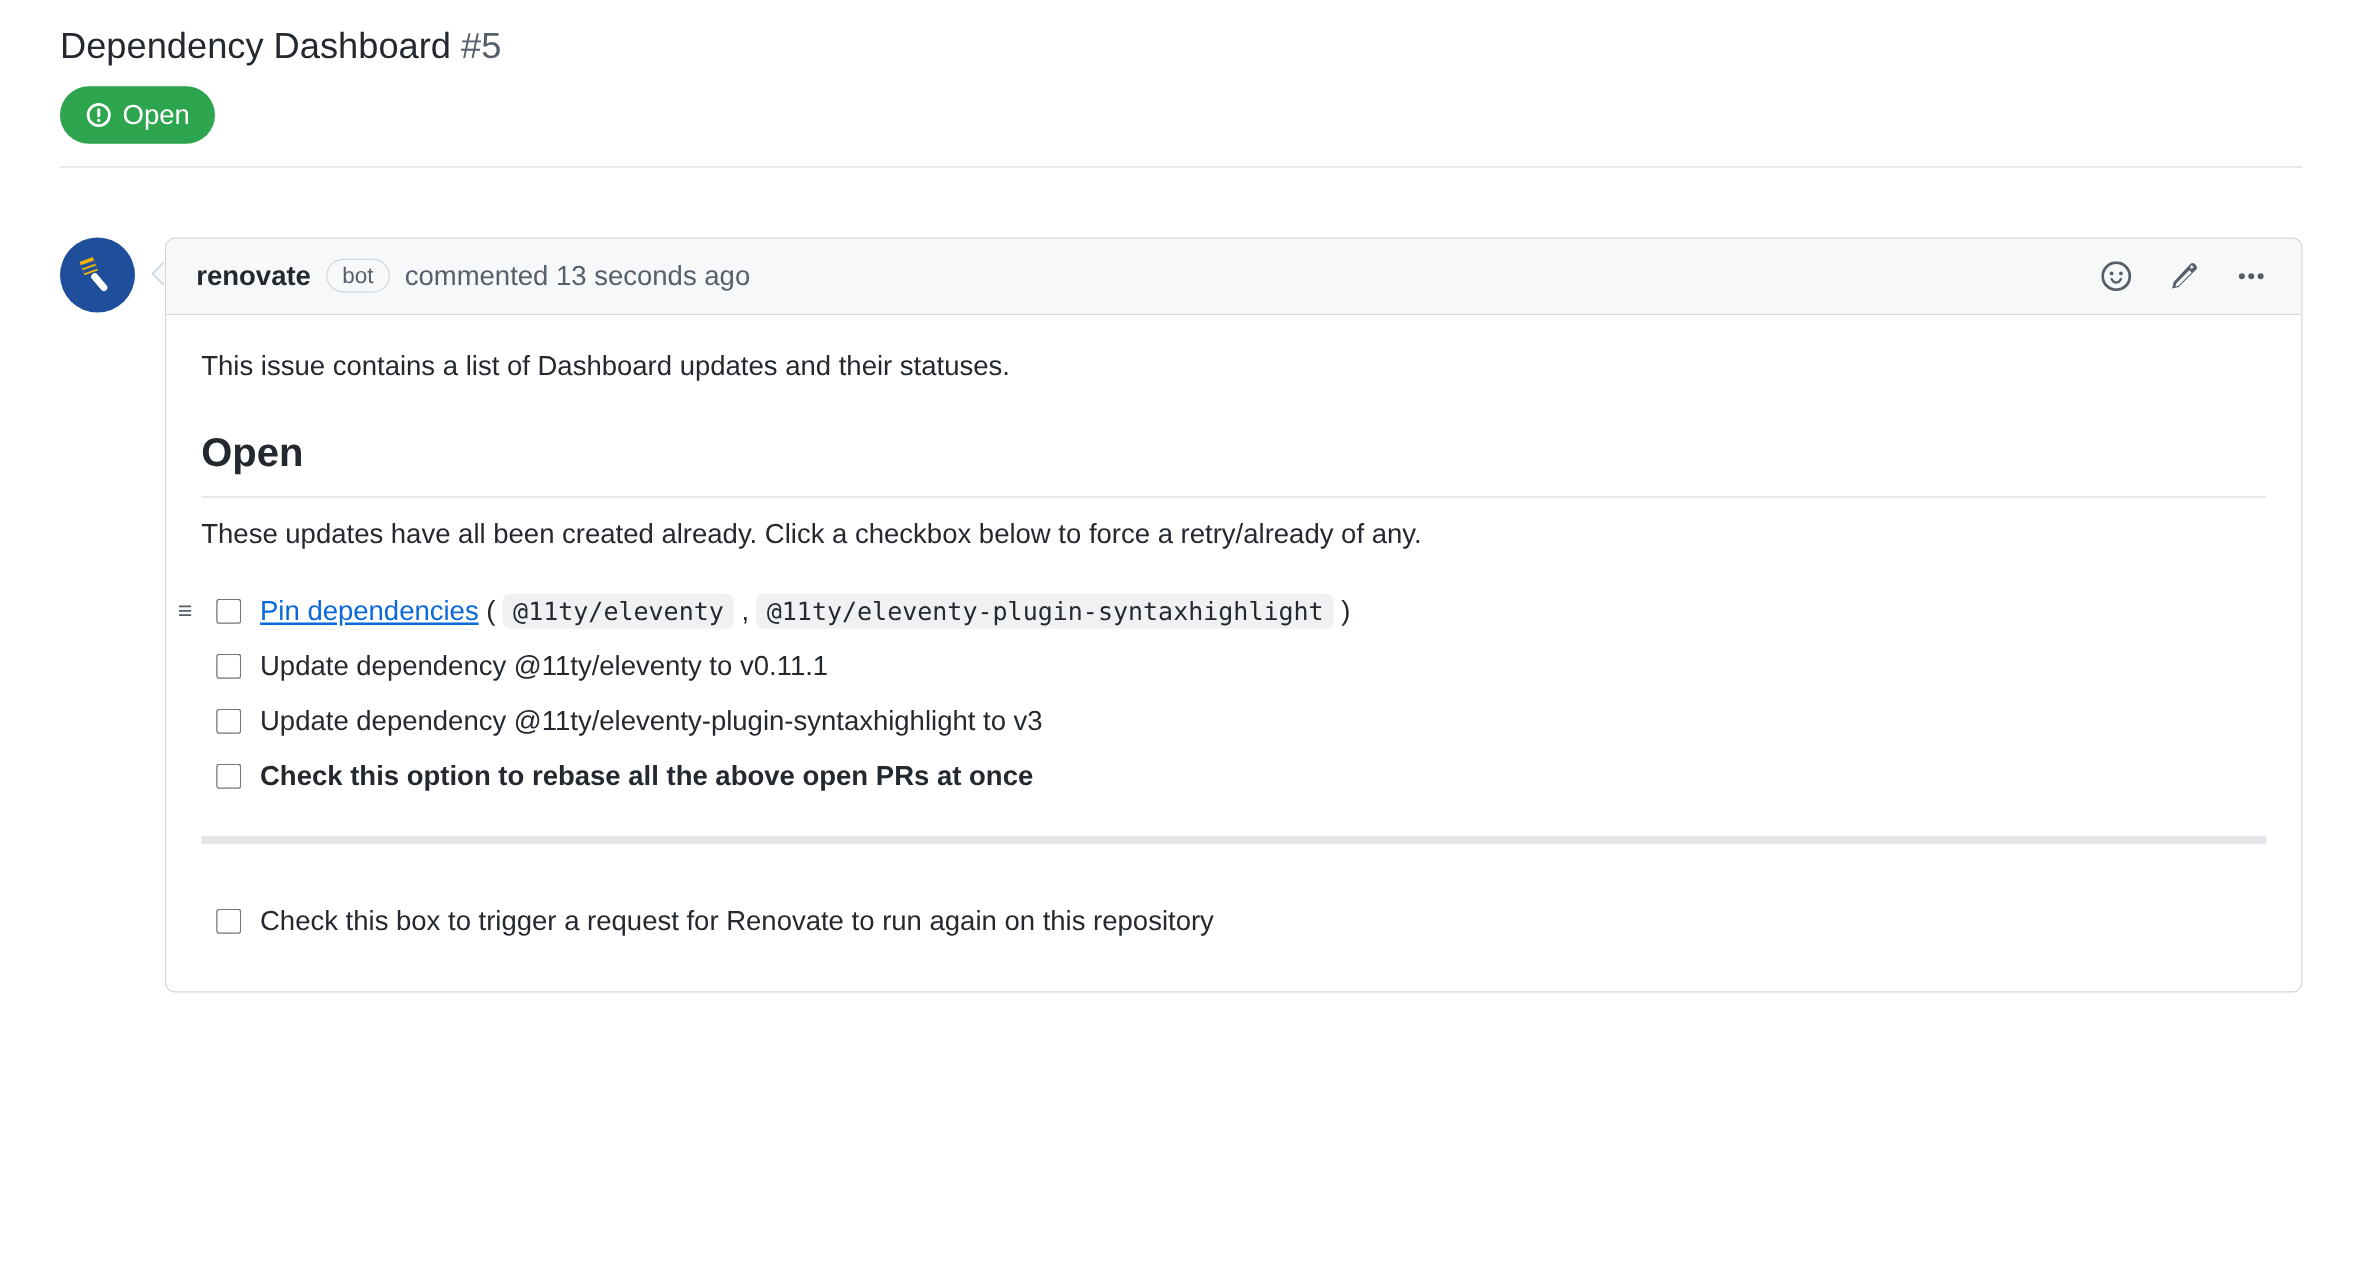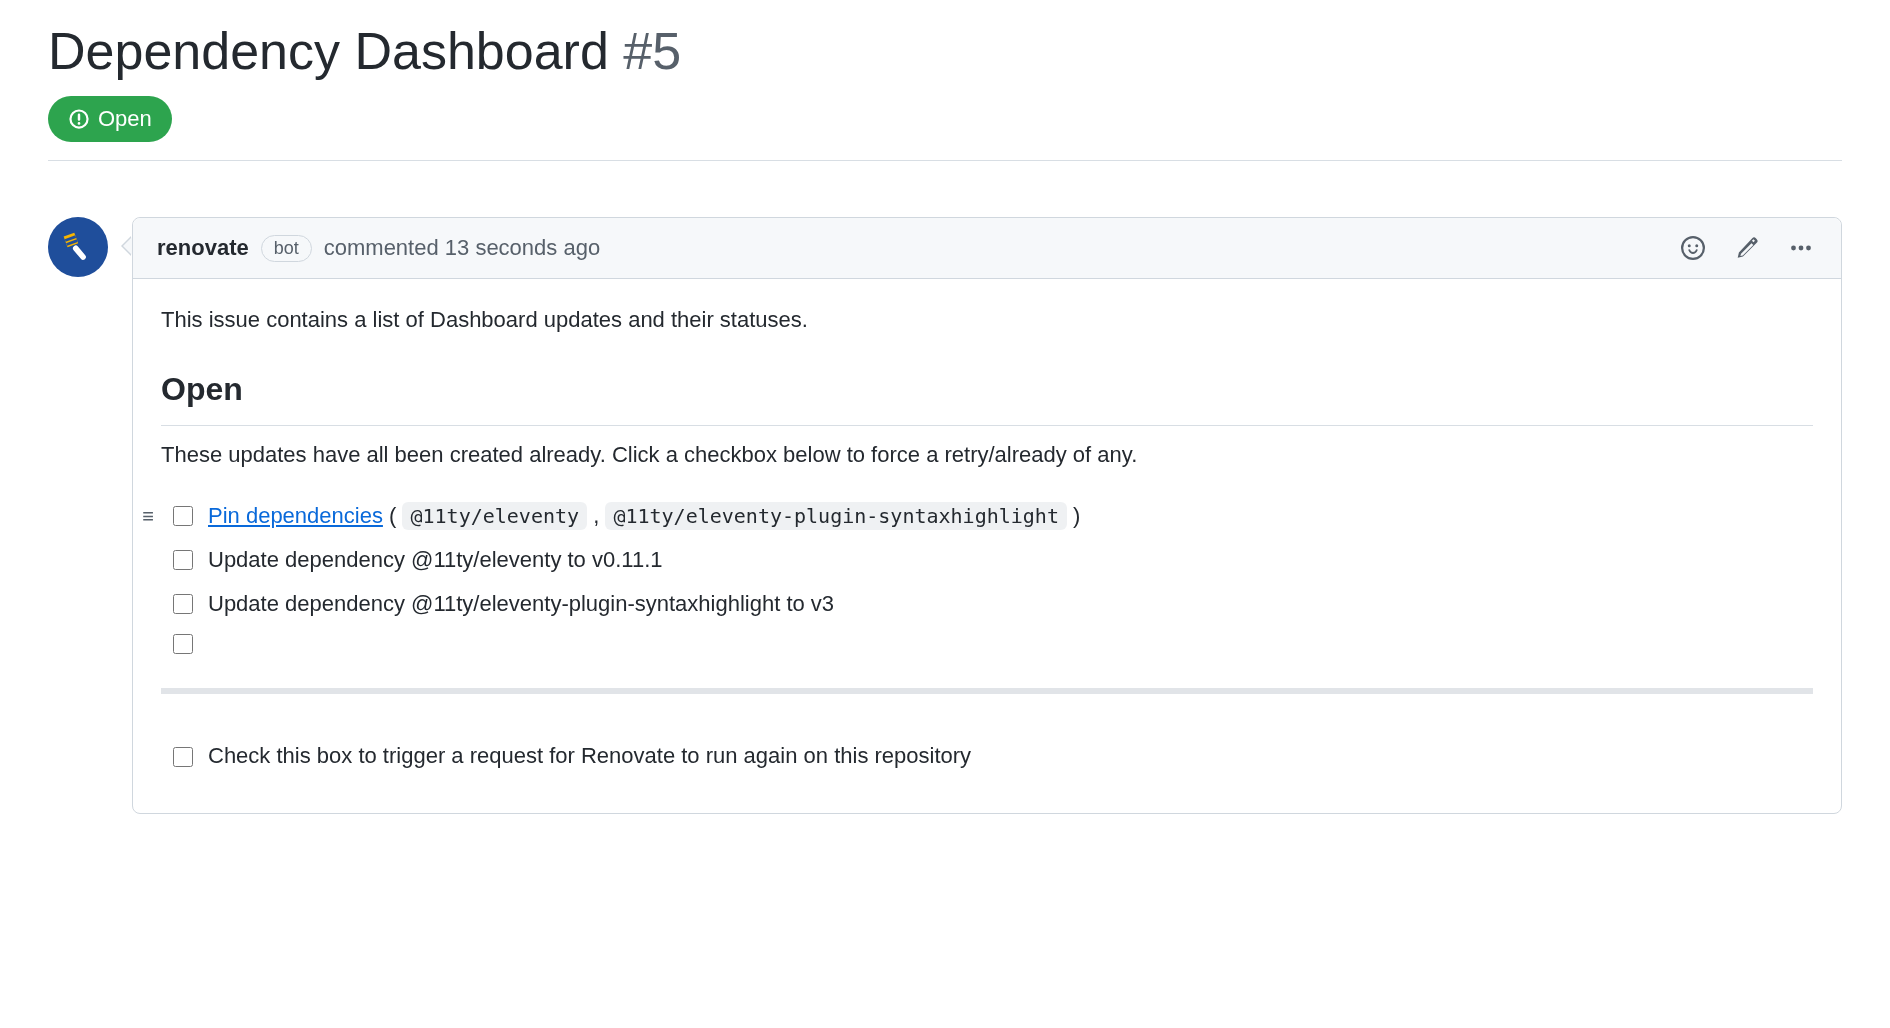--- a/index.html
+++ b/index.html
@@ -16,21 +16,21 @@
     margin: 0;
     font-family: -apple-system, BlinkMacSystemFont, "Segoe UI", Helvetica, Arial, sans-serif;
     color: var(--text-primary);
     background: #fff;
     padding: 20px 48px;
     font-size: 22px;
     -webkit-font-smoothing: antialiased;
   }
   .issue-header { margin-bottom: 12px; }
   .issue-title {
-    font-size: 52px;
+    font-size: 29px;
     font-weight: 400;
     margin: 0 0 14px 0;
     line-height: 1.2;
   }
   .issue-title .title-text { color: var(--text-primary); }
   .issue-title .issue-number { color: var(--text-muted); font-weight: 300; }
   .meta-row {
     display: flex;
     align-items: center;
     gap: 18px;
@@ -235,20 +235,21 @@
           <span>Update dependency @11ty/eleventy to v0.11.1</span>
         </li>
         <li>
           <span class="task-handle" style="visibility:hidden">≡</span>
           <input type="checkbox" style="">
           <span>Update dependency @11ty/eleventy-plugin-syntaxhighlight to v3</span>
         </li>
         <li>
           <span class="task-handle" style="visibility:hidden">≡</span>
           <input type="checkbox" style="">
+          <span class="bold">Check this option to rebase all the above open PRs at once</span>
         </li>
       </ul>
 
       <hr class="thick">
 
       <ul class="task-list">
         <li>
           <span class="task-handle" style="visibility:hidden">≡</span>
           <input type="checkbox" style="">
           <span>Check this box to trigger a request for Renovate to run again on this repository</span>

